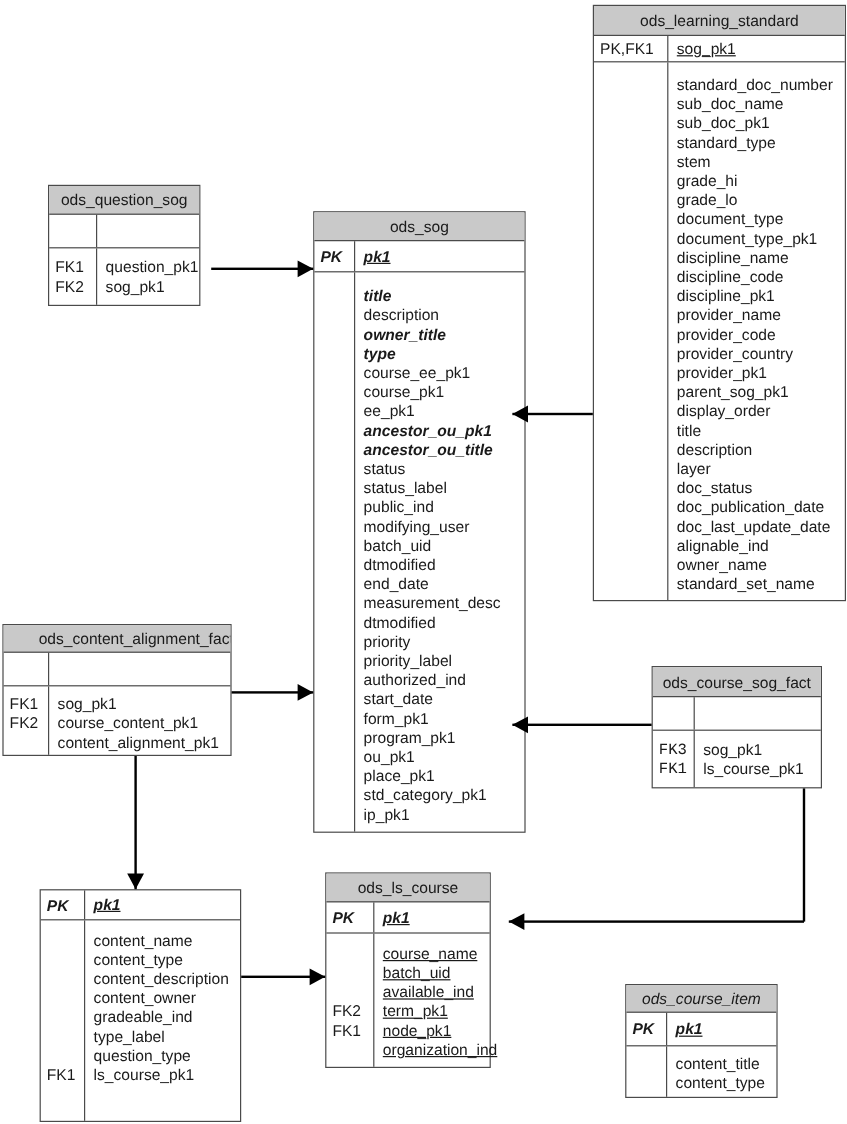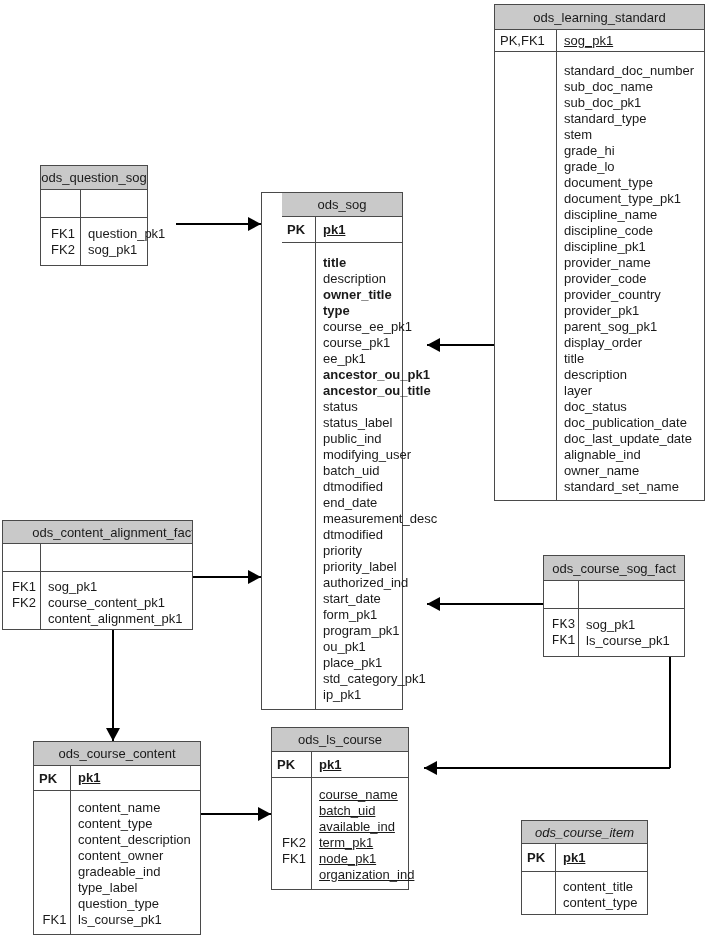--- a/index.html
+++ b/index.html
@@ -3,26 +3,26 @@
 <meta charset="utf-8">
 <style>
   *{margin:0;padding:0;box-sizing:border-box;}
   html,body{background:#ffffff;}
   body{font-family:"Liberation Sans",sans-serif;}
   .canvas{position:relative;width:706px;height:937px;background:#ffffff;overflow:hidden;}
   .etable{position:absolute;background:#ffffff;border:1px solid #4a4a4a;display:flex;flex-direction:column;font-size:13px;color:#1a1a1a;}
   .thead{background:#c9c9c9;border-bottom:1px solid #4a4a4a;text-align:center;white-space:nowrap;overflow:hidden;display:flex;align-items:center;justify-content:center;flex-shrink:0;}
   .krow{display:flex;border-bottom:1px solid #4a4a4a;flex-shrink:0;}
   .frow{display:flex;flex:1;}
-  .kcol{border-right:1px solid #4a4a4a;flex-shrink:0;padding-left:5px;white-space:nowrap;text-align:center;}
+  .kcol{border-right:1px solid #4a4a4a;flex-shrink:0;padding-left:5px;white-space:nowrap;}
   .krow .kcol,.krow .fcell{display:flex;align-items:center;}
   .fcell{padding-left:7px;flex:1;min-width:0;}
   .line{height:16px;line-height:16px;white-space:nowrap;}
   .u{text-decoration:underline;}
-  .b{font-weight:bold;}
+  .b{font-weight:bold;font-style:italic;}
   .conn{position:absolute;background:#000000;}
   .arrow{position:absolute;width:0;height:0;}
   .arrow-right{border-top:7px solid transparent;border-bottom:7px solid transparent;border-left:13px solid #000000;}
   .arrow-left{border-top:7px solid transparent;border-bottom:7px solid transparent;border-right:13px solid #000000;}
   .arrow-down{border-left:7px solid transparent;border-right:7px solid transparent;border-top:13px solid #000000;}
 </style>
 </head>
 <body>
 
 <div class="canvas">
@@ -88,38 +88,38 @@
           <div class="line">layer</div>
           <div class="line">doc_status</div>
           <div class="line">doc_publication_date</div>
           <div class="line">doc_last_update_date</div>
           <div class="line">alignable_ind</div>
           <div class="line">owner_name</div>
           <div class="line">standard_set_name</div>
         </div>
       </div>
     </div>
-    <div class="etable" style="left: 40px; top: 165px; width: 108px; height: 101px;">
+    <div class="etable" style="left: 40px; top: 154px; width: 127px; height: 101px;">
       <div class="thead" style="height: 24px;">ods_question_sog</div>
       <div class="krow" style="min-height: 28px;">
         <div class="kcol" style="width: 40px;"></div>
         <div class="fcell"></div>
       </div>
       <div class="frow">
         <div class="kcol" style="width: 40px; padding-top: 8px;">
           <div class="line">FK1</div>
           <div class="line">FK2</div>
         </div>
         <div class="fcell" style="padding-top: 8px;">
           <div class="line">question_pk1</div>
           <div class="line">sog_pk1</div>
         </div>
       </div>
     </div>
-    <div class="etable" style="left: 261px; top: 192px; width: 142px; height: 518px; padding-left: 20px;">
+    <div class="etable" style="left: 261px; top: 176px; width: 177px; height: 518px;">
       <div class="thead" style="height: 24px;">ods_sog</div>
       <div class="krow" style="min-height: 26px;">
         <div class="kcol b" style="width: 34px;">PK</div>
         <div class="fcell">
           <div class="line u b">pk1</div>
         </div>
       </div>
       <div class="frow">
         <div class="kcol" style="width: 34px; padding-top: 12px;">
           <div class="line"></div>
@@ -213,21 +213,20 @@
           <div class="line">FK3</div>
           <div class="line">FK1</div>
         </div>
         <div class="fcell" style="padding-top: 8px;">
           <div class="line">sog_pk1</div>
           <div class="line">ls_course_pk1</div>
         </div>
       </div>
     </div>
     <div class="etable" style="left: 33px; top: 741px; width: 168px; height: 194px;">
-      <div class="thead" style="height: 24px;">ods_course_content</div>
       <div class="krow" style="min-height: 25px;">
         <div class="kcol b" style="width: 37px;">PK</div>
         <div class="fcell">
           <div class="line u b">pk1</div>
         </div>
       </div>
       <div class="frow">
         <div class="kcol" style="width: 37px; padding-top: 9px;">
           <div class="line"></div>
           <div class="line"></div>

